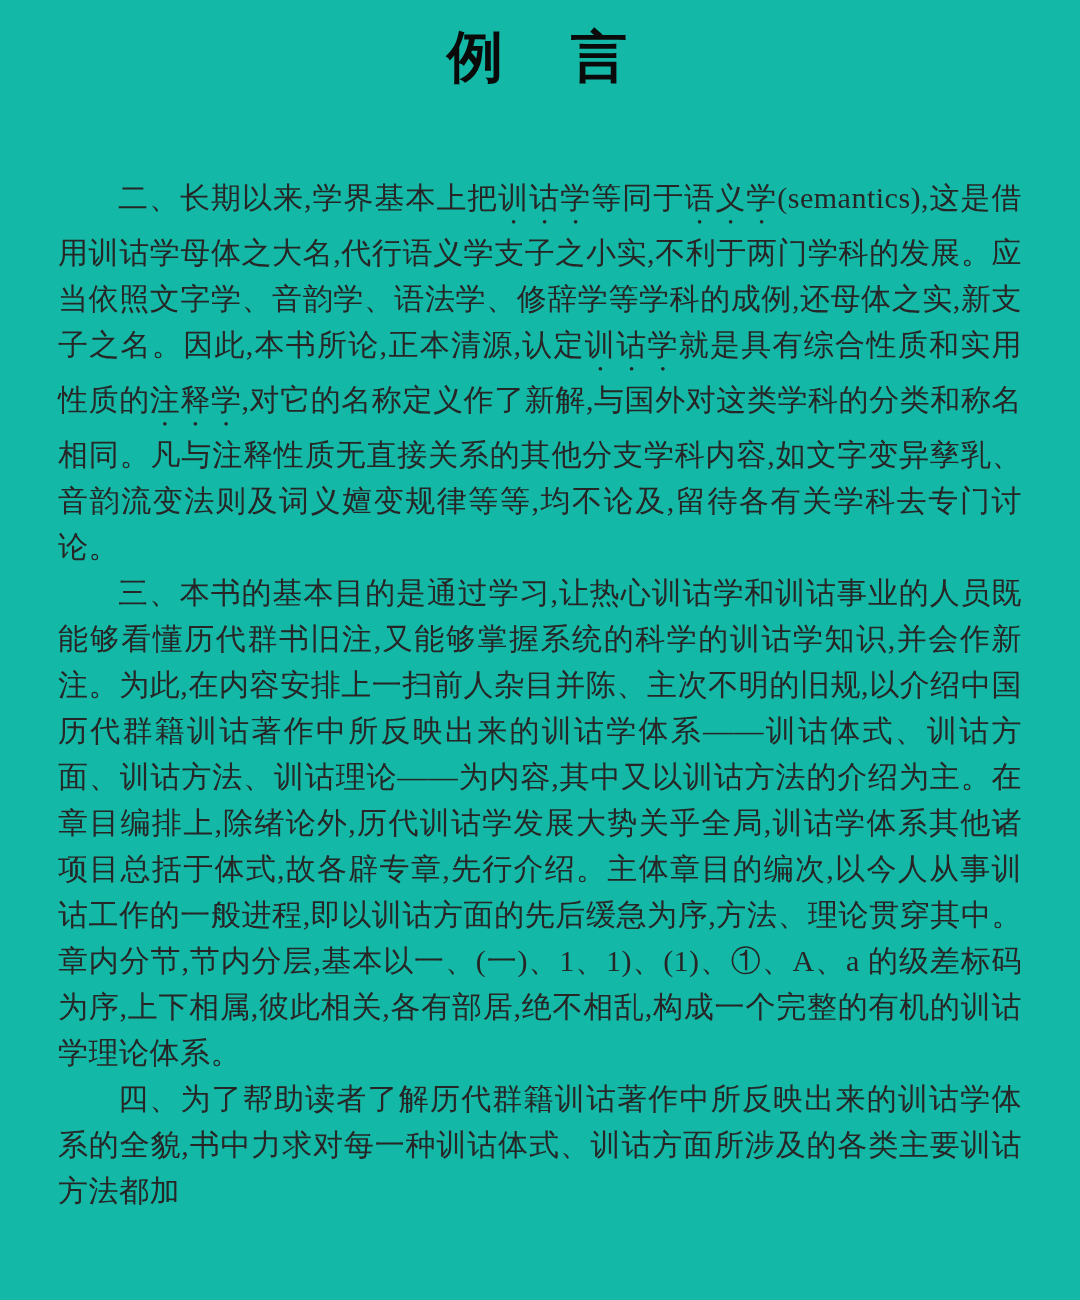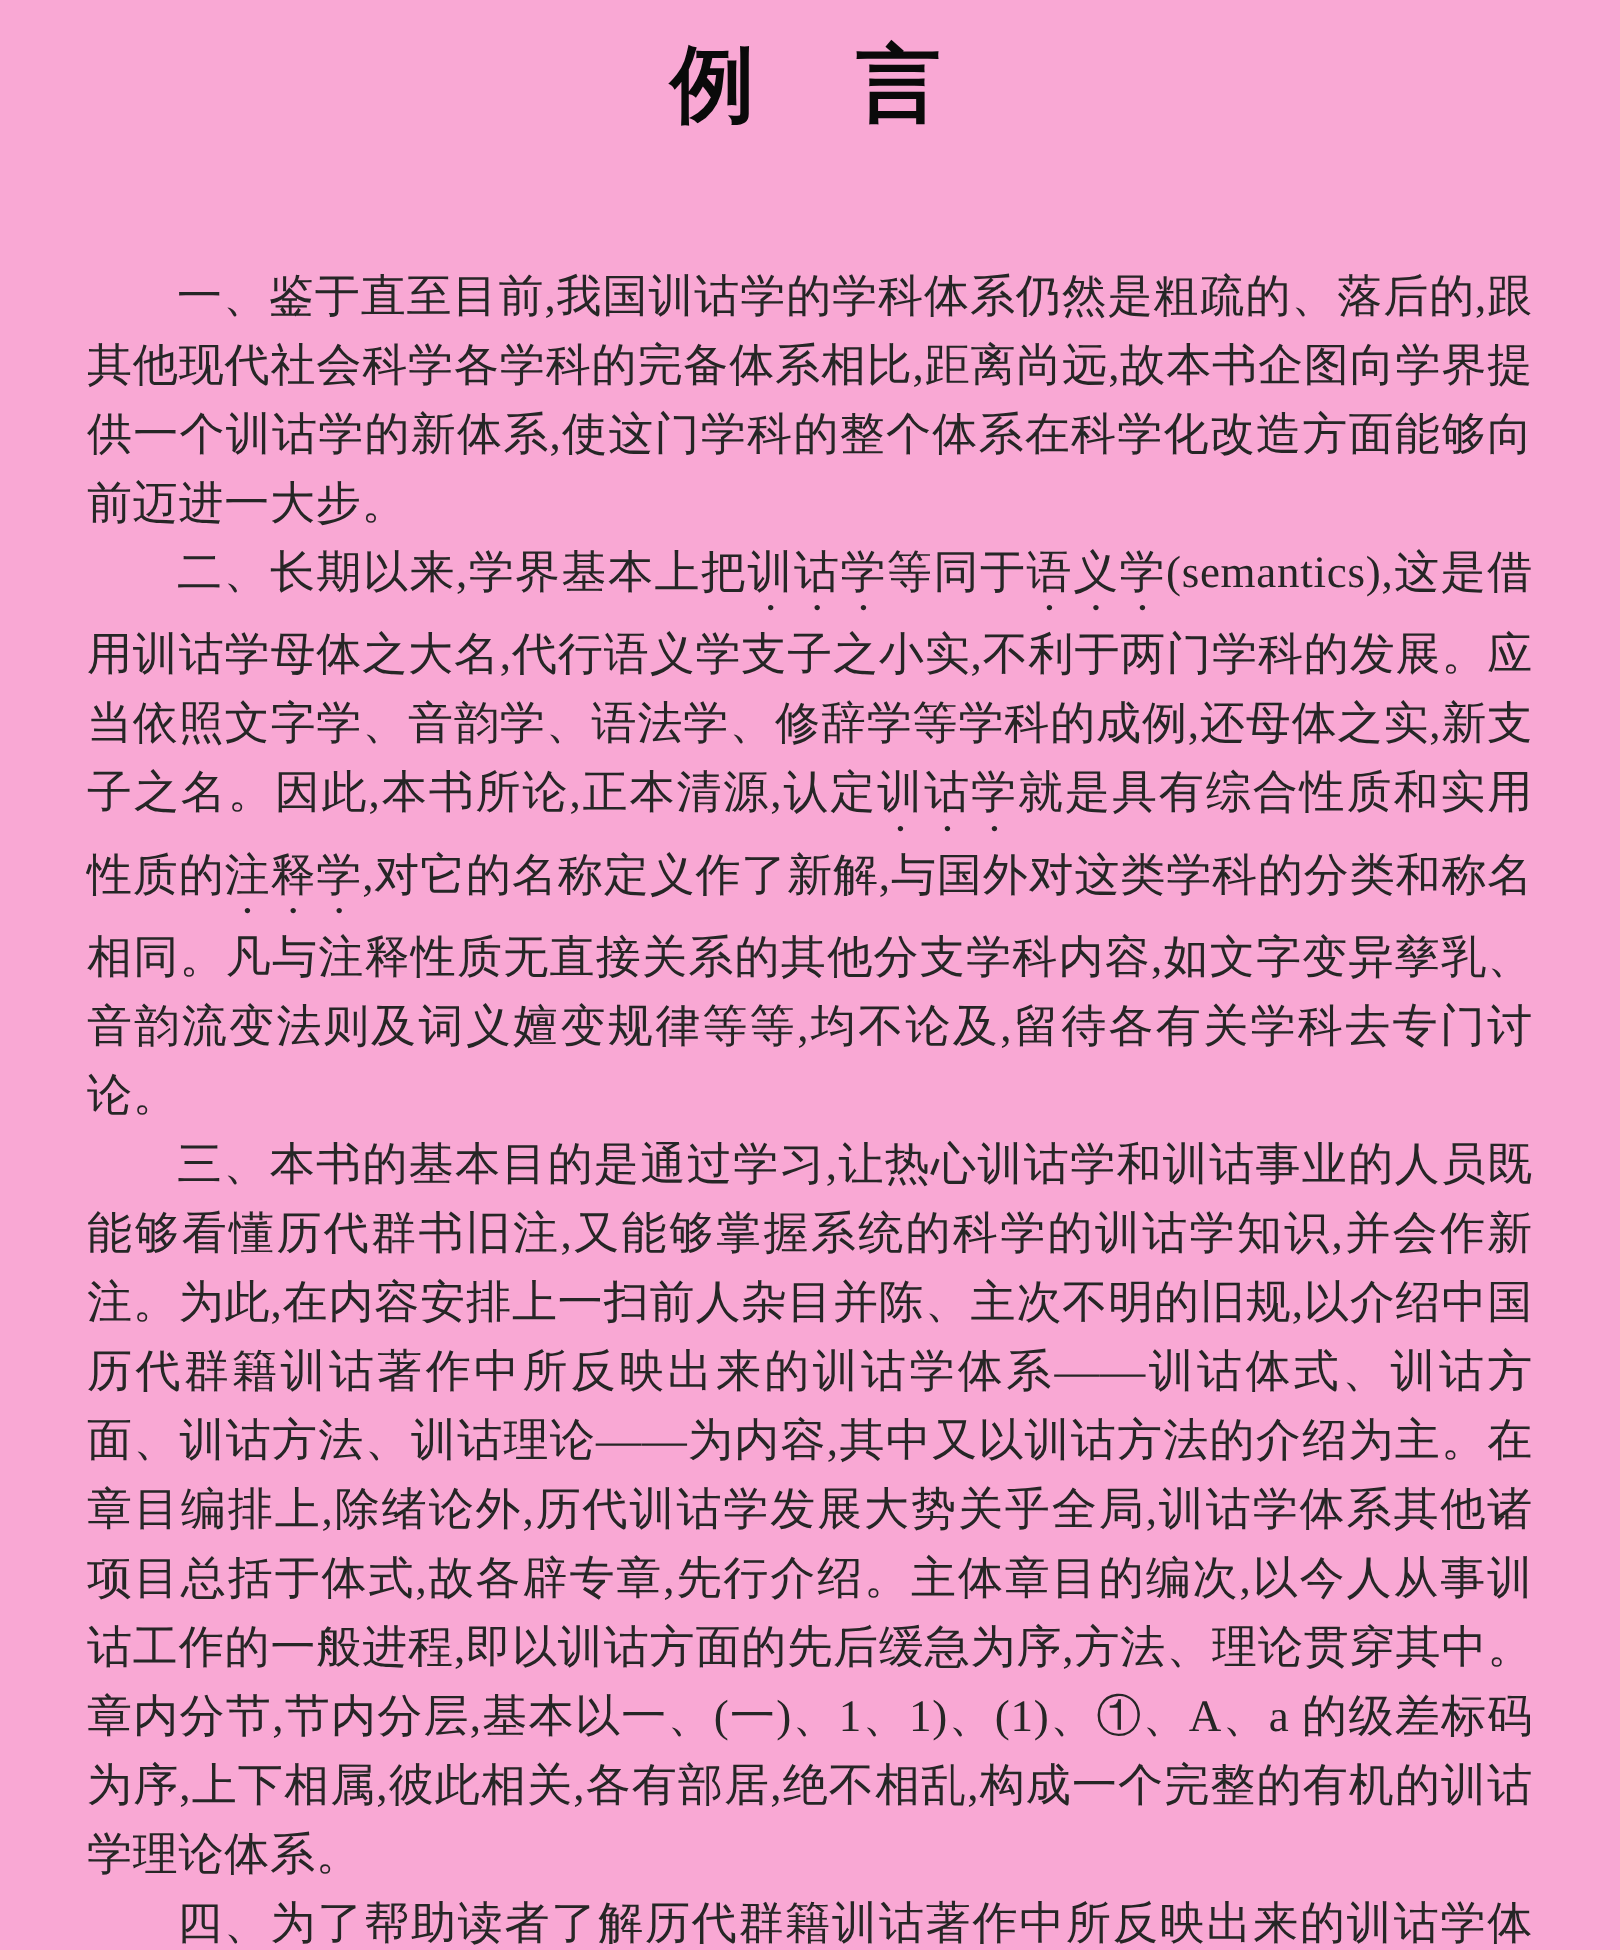--- a/index.html
+++ b/index.html
@@ -43,21 +43,20 @@
   .em-dots {
     -webkit-text-emphasis: filled dot;
     -webkit-text-emphasis-position: under right;
     text-emphasis: filled dot;
     text-emphasis-position: under right;
   }
 </style>
 </head>
 <body>
 
-<div class="page" style="background: #f9a8d4; color: rgb(38, 38, 38);">
+<div class="page" style="background: #14b8a6; color: rgb(38, 38, 38);">
   <h1 class="title" style="color: rgb(10, 10, 10);">例　言</h1>
   <div class="body-text">
-      <p class="para"><span>一、鉴于直至目前,我国训诂学的学科体系仍然是粗疏的、落后的,跟其他现代社会科学各学科的完备体系相比,距离尚远,故本书企图向学界提供一个训诂学的新体系,使这门学科的整个体系在科学化改造方面能够向前迈进一大步。</span></p>
       <p class="para"><span>二、长期以来,学界基本上把</span><span class="em-dots">训诂学</span><span>等同于</span><span class="em-dots">语义学</span><span>(semantics),这是借用训诂学母体之大名,代行语义学支子之小实,不利于两门学科的发展。应当依照文字学、音韵学、语法学、修辞学等学科的成例,还母体之实,新支子之名。因此,本书所论,正本清源,认定</span><span class="em-dots">训诂学</span><span>就是具有综合性质和实用性质的</span><span class="em-dots">注释学</span><span>,对它的名称定义作了新解,与国外对这类学科的分类和称名相同。凡与注释性质无直接关系的其他分支学科内容,如文字变异孳乳、音韵流变法则及词义嬗变规律等等,均不论及,留待各有关学科去专门讨论。</span></p>
       <p class="para"><span>三、本书的基本目的是通过学习,让热心训诂学和训诂事业的人员既能够看懂历代群书旧注,又能够掌握系统的科学的训诂学知识,并会作新注。为此,在内容安排上一扫前人杂目并陈、主次不明的旧规,以介绍中国历代群籍训诂著作中所反映出来的训诂学体系——训诂体式、训诂方面、训诂方法、训诂理论——为内容,其中又以训诂方法的介绍为主。在章目编排上,除绪论外,历代训诂学发展大势关乎全局,训诂学体系其他诸项目总括于体式,故各辟专章,先行介绍。主体章目的编次,以今人从事训诂工作的一般进程,即以训诂方面的先后缓急为序,方法、理论贯穿其中。章内分节,节内分层,基本以一、(一)、1、1)、(1)、①、A、a 的级差标码为序,上下相属,彼此相关,各有部居,绝不相乱,构成一个完整的有机的训诂学理论体系。</span></p>
       <p class="para"><span>四、为了帮助读者了解历代群籍训诂著作中所反映出来的训诂学体系的全貌,书中力求对每一种训诂体式、训诂方面所涉及的各类主要训诂方法都加</span></p>
     </div>
 </div>
 
 </body></html>

